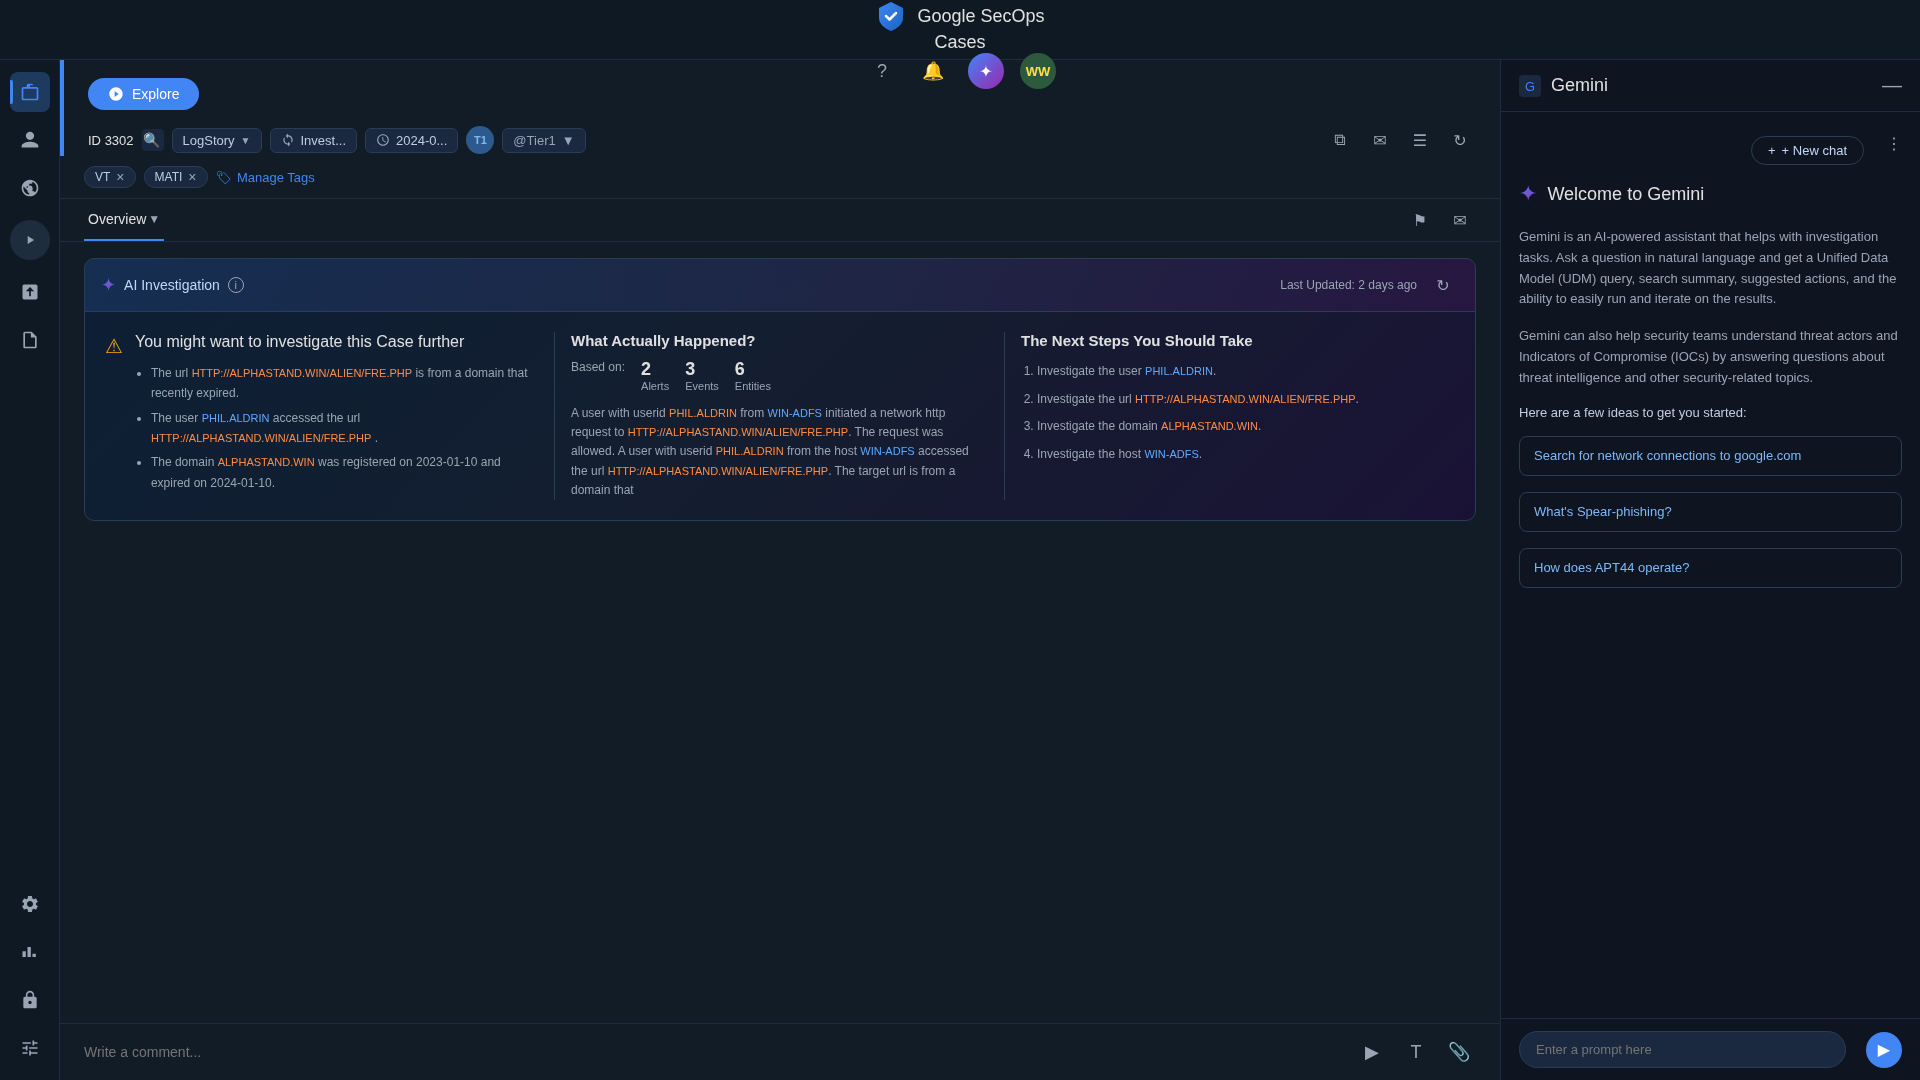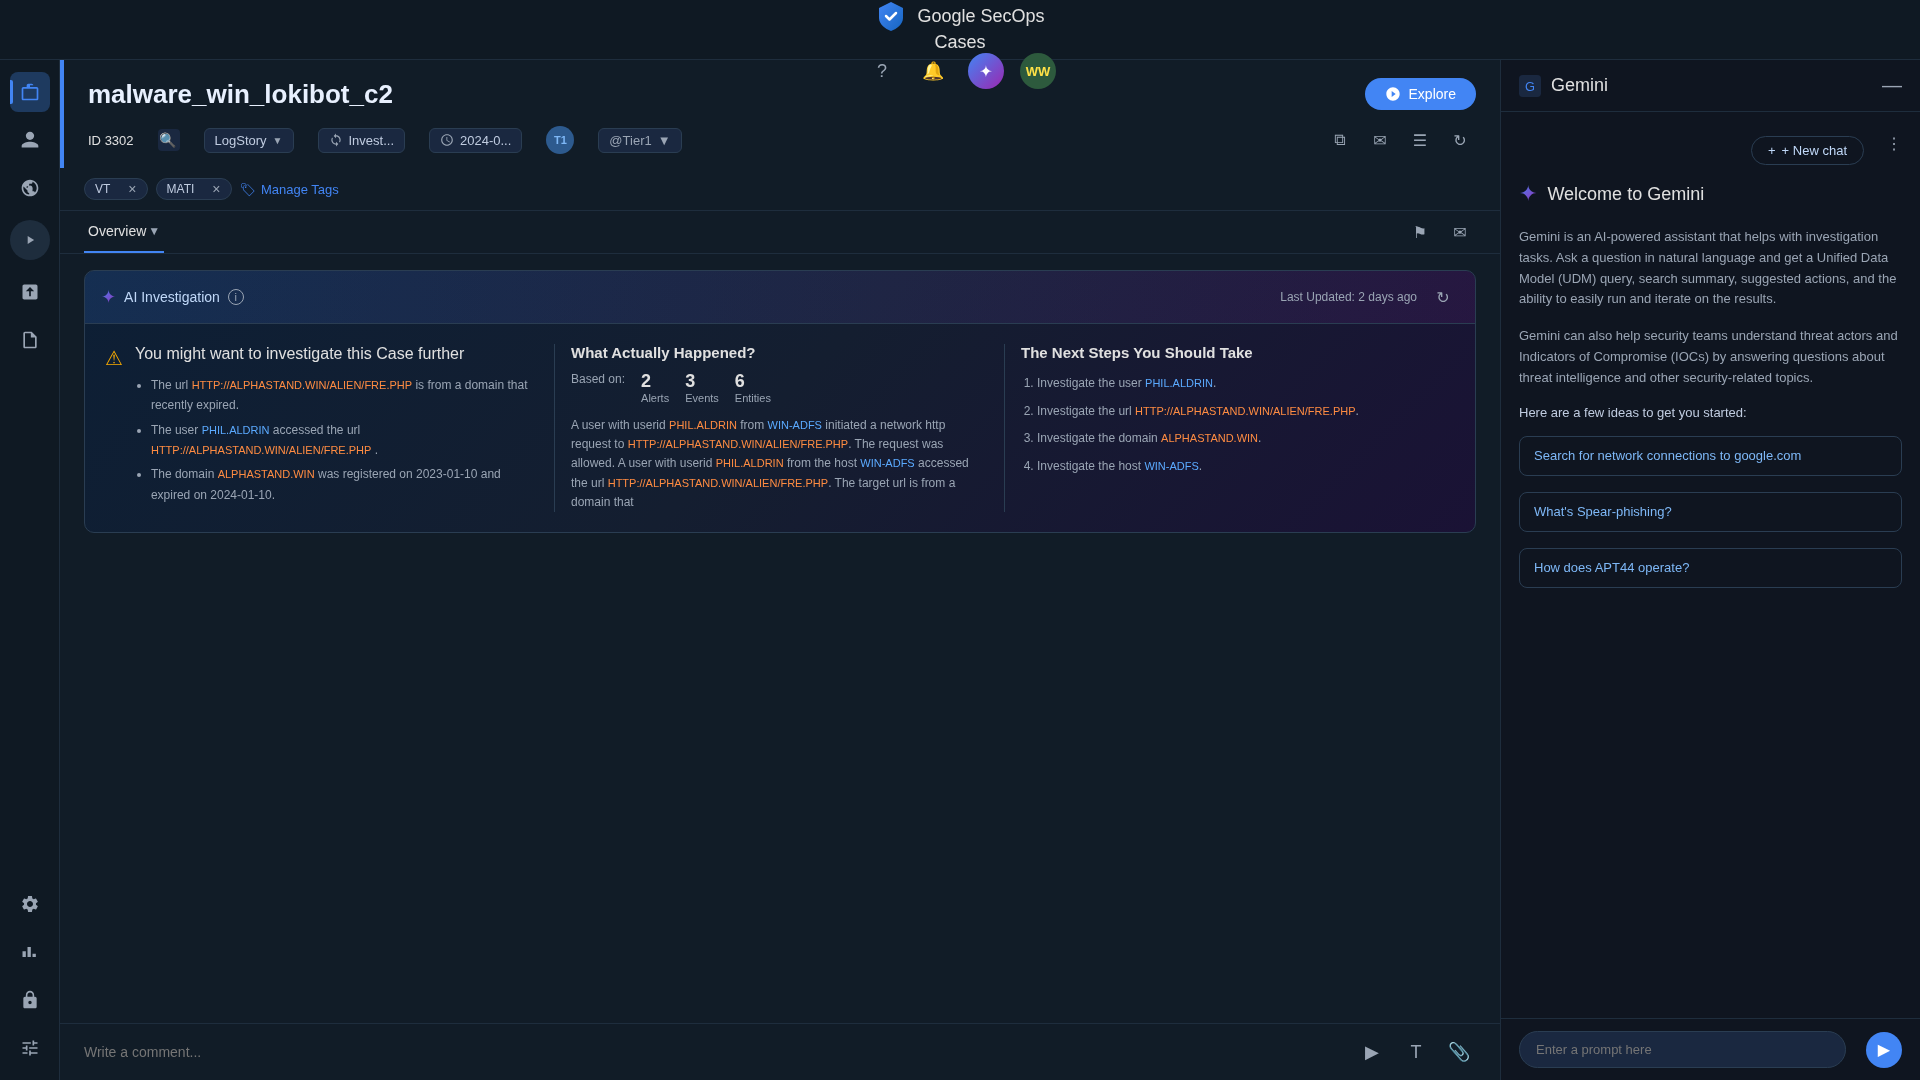--- a/index.html
+++ b/index.html
@@ -194,23 +194,22 @@
       font-size: 14px;
       cursor: pointer;
       display: flex;
       align-items: center;
       gap: 8px;
     }
 
     .case-meta-row {
       display: flex;
       align-items: center;
-      gap: 24px;
+      gap: 8px;
       flex-wrap: wrap;
-      margin-bottom: 12px;
     }
     .case-id {
       font-size: 13px;
       color: #9aa5b4;
     }
     .case-id span { color: #e0e0e0; font-weight: 500; }
     .meta-pill {
       display: flex;
       align-items: center;
       gap: 6px;
@@ -272,21 +271,21 @@
       display: flex;
       align-items: center;
       gap: 8px;
       padding: 10px 24px;
       background: #111c27;
       border-bottom: 1px solid #1e2d3d;
     }
     .tag {
       display: flex;
       align-items: center;
-      gap: 18px;
+      gap: 6px;
       background: #1a2840;
       border: 1px solid #2a3d52;
       border-radius: 16px;
       padding: 3px 10px;
       font-size: 12px;
       color: #c0cce0;
     }
     .tag-x {
       cursor: pointer;
       color: #9aa5b4;
@@ -706,21 +705,20 @@
       <svg width="20" height="20" viewBox="0 0 24 24" fill="currentColor">
           <path d="M3 17v2h6v-2H3zM3 5v2h10V5H3zm10 16v-2h8v-2h-8v-2h-2v6h2zM7 9v2H3v2h4v2h2V9H7zm14 4v-2H11v2h10zm-6-4h2V7h4V5h-4V3h-2v6z"></path>
         </svg>
     </div>
   </div>
 
   <div class="content-area">
 
     <div class="case-header">
       <div class="case-title-row">
-        <h1 class="case-title">malware_win_lokibot_c2</h1>
         <button class="explore-btn">
           <svg width="16" height="16" viewBox="0 0 24 24" fill="currentColor">
               <path d="M12 2C6.48 2 2 6.48 2 12s4.48 10 10 10 10-4.48 10-10S17.52 2 12 2zm-2 14.5v-9l6 4.5-6 4.5z"></path>
             </svg>
           <span>Explore</span>
         </button>
       </div>
       <div class="case-meta-row">
         <span class="case-id">
           <span>ID</span> <span style="color:#e0e0e0;font-weight:500">3302</span>

